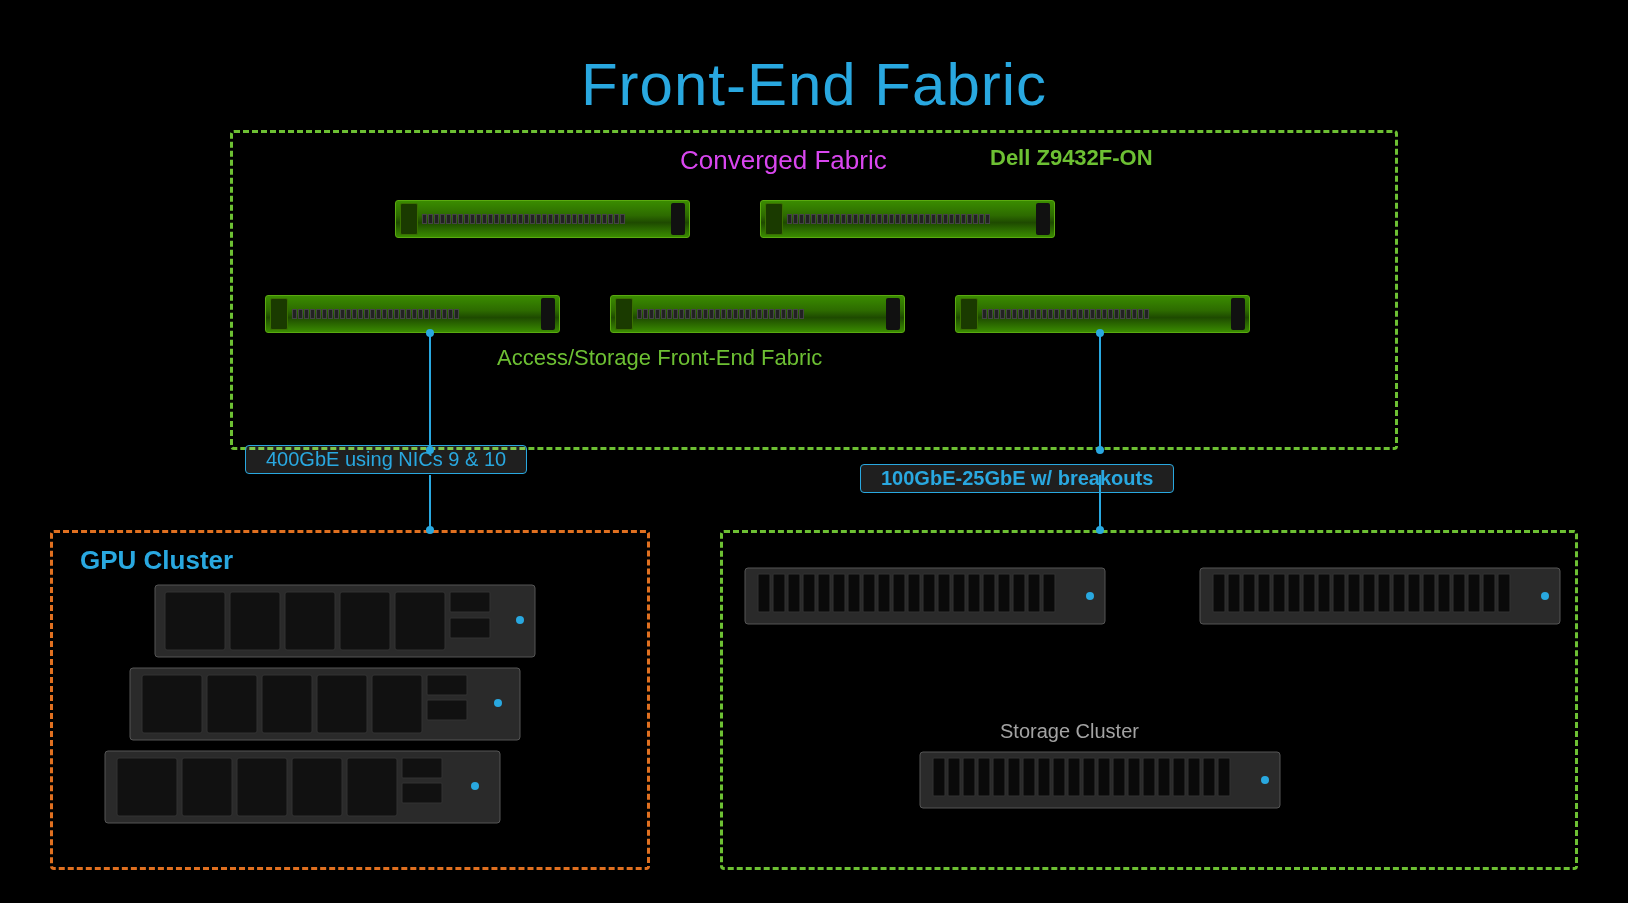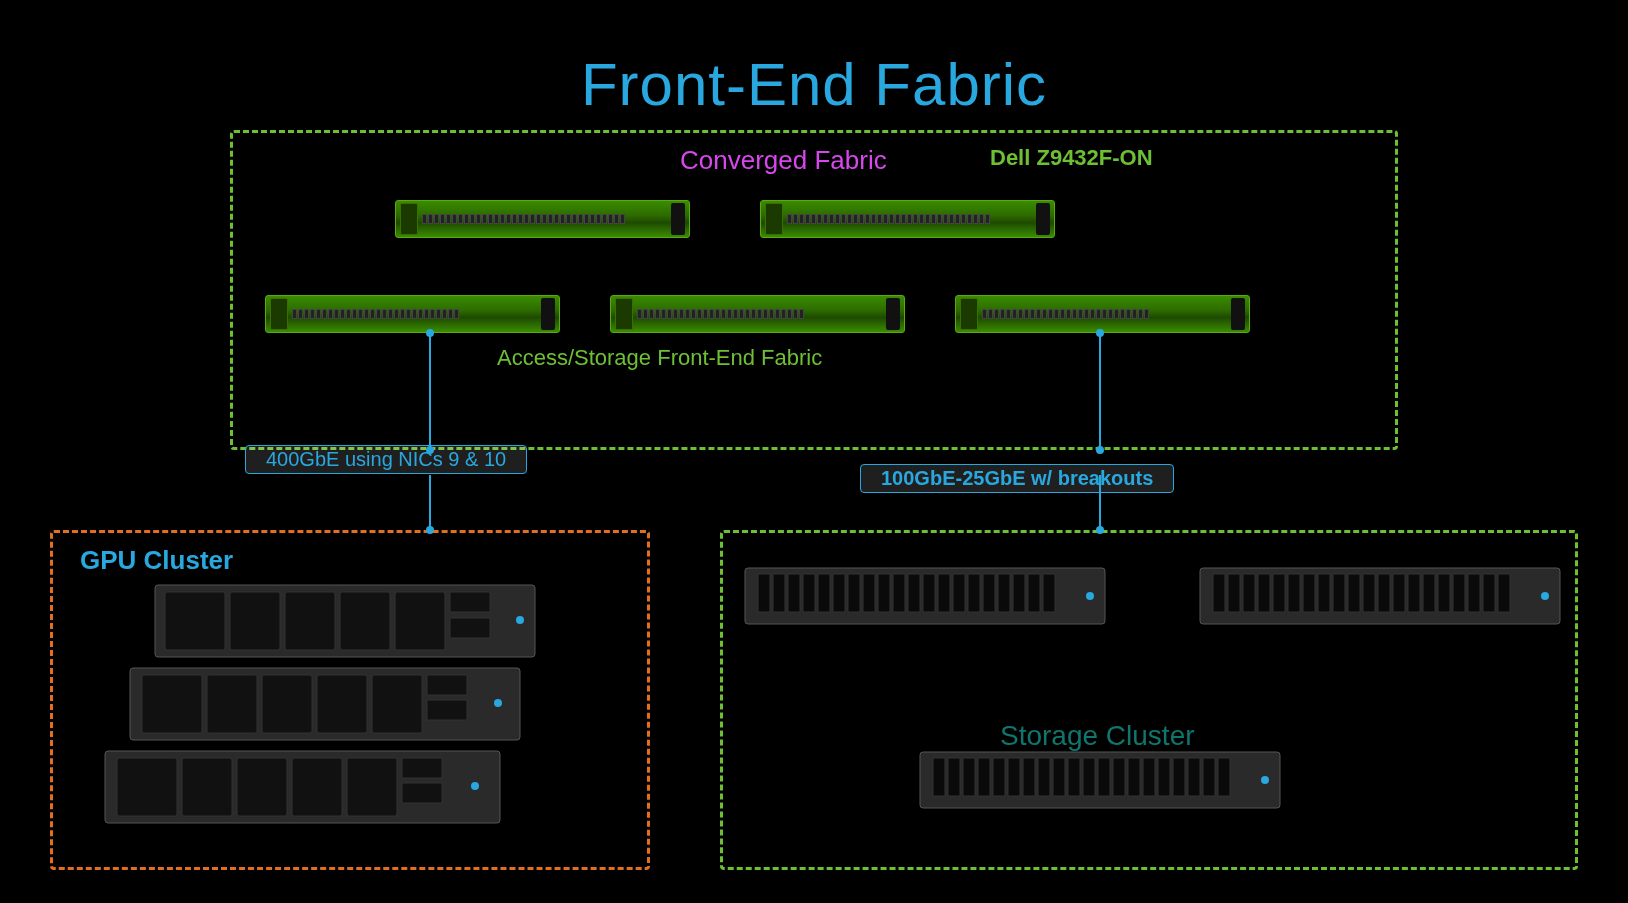--- a/index.html
+++ b/index.html
@@ -194,22 +194,22 @@
       right: 50px;
       height: 340px;
       border: 3px dashed #6dc033;
       border-radius: 4px;
     }
 
     .storage-label {
       position: absolute;
       top: 720px;
       left: 1000px;
-      color: #0f766e;
-      font-size: 28px;
+      color: #a3a3a3;
+      font-size: 20px;
       font-weight: 400;
     }
   </style>
 </head>
 <body>
 
 <h1 class="main-title">Front-End Fabric</h1>
 
 <div class="fabric-box"></div>
 

